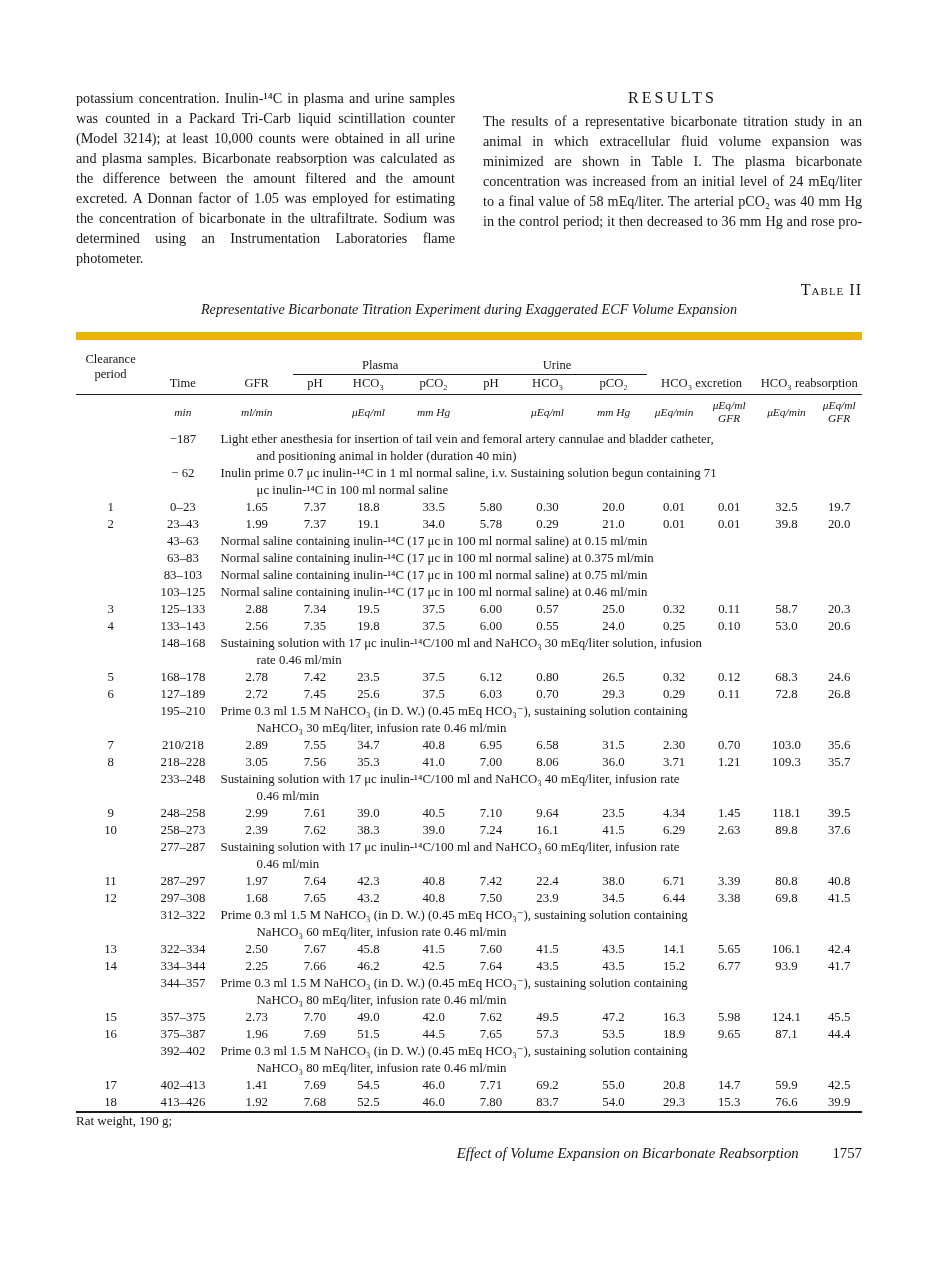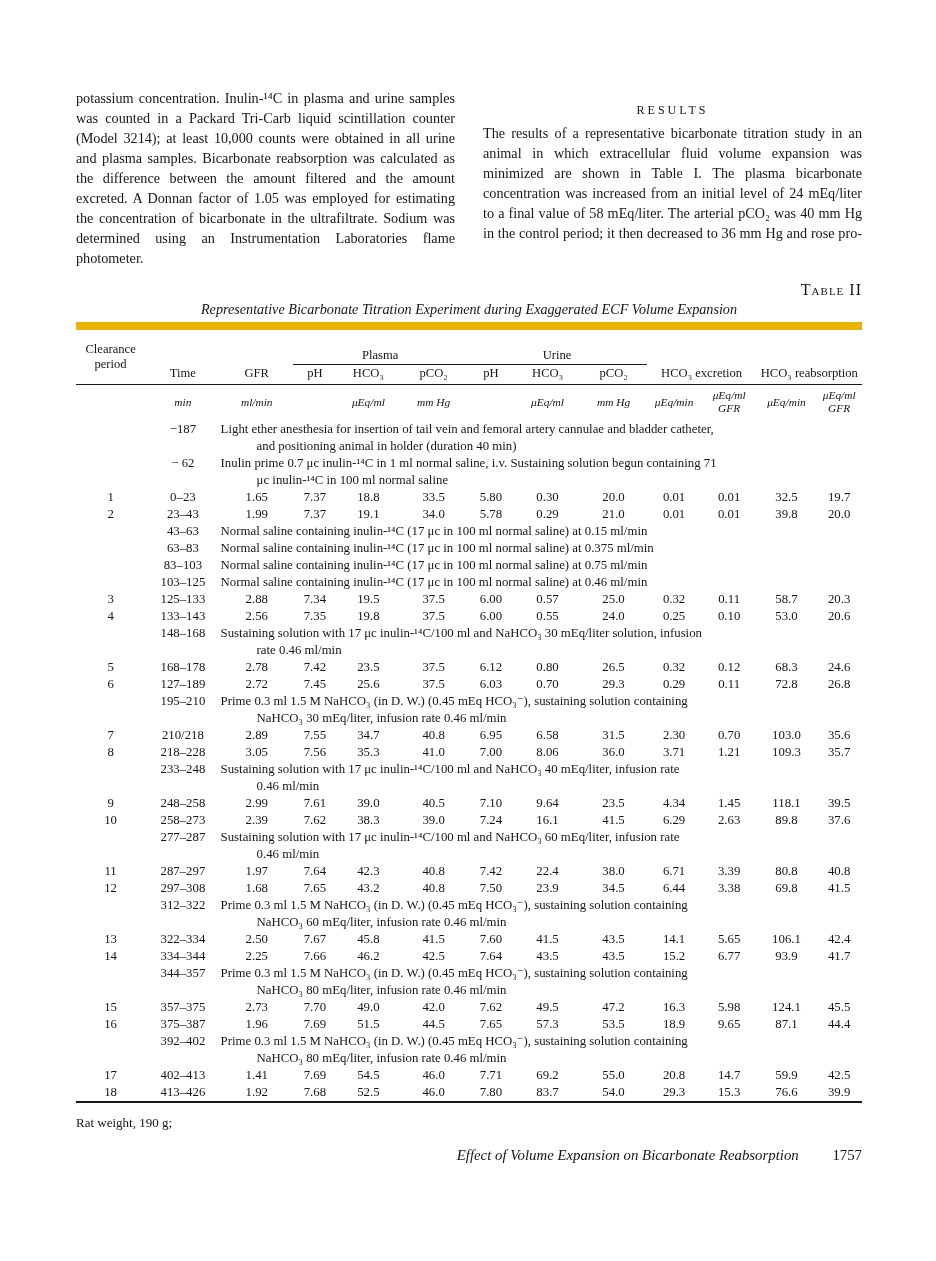--- a/index.html
+++ b/index.html
@@ -9,32 +9,32 @@
     color:#161616;
     position:relative;
     -webkit-font-smoothing:antialiased;
   }
   .page{position:absolute;left:76px;top:88px;width:786px;}
   
   .columns{display:flex;gap:28px;}
   .col{width:50%;font-size:14.2px;line-height:20px;text-align:justify;}
   .col p{margin:0;}
   .results-heading{
-    text-align:center;font-size:12px;letter-spacing:3px;
-    margin:12px 0 3px 0;font-weight:normal;
+    text-align:center;font-size:16px;letter-spacing:3px;
+    margin:0 0 3px 0;font-weight:normal;
   }
   .col-right p{text-align:justify;text-align-last:justify;}
   
   .table-title{
     text-align:right;font-variant:small-caps;font-size:16px;
     letter-spacing:1px;margin-top:13px;
   }
   .table-subtitle{
     text-align:center;font-style:italic;font-size:14.2px;
-    margin-top:2px;margin-bottom:4px;
+    margin-top:2px;margin-bottom:14px;
   }
   
   table{
     width:100%;border-collapse:collapse;table-layout:fixed;
     border-top:8px solid #eab308;border-bottom:2.5px solid #1a1a1a;
   }
   th{font-weight:normal;font-size:12.6px;padding:1px 2px;text-align:center;}
   .th-span{vertical-align:bottom;padding-bottom:3px;}
   .th-clearance{vertical-align:middle;white-space:pre-line;line-height:15px;}
   .th-group{border-bottom:1.2px solid #1a1a1a;padding-top:18px;}
@@ -44,21 +44,21 @@
     white-space:pre-line;line-height:13px;padding:4px 2px 6px 2px;
   }
   tbody td{
     font-size:12.8px;line-height:17px;padding:0 2px;text-align:center;
     vertical-align:top;
   }
   td.c-note{
     text-align:left;white-space:pre;padding-left:36px;text-indent:-36px;
   }
   
-  .footnote{font-size:13px;margin-top:12px;}
+  .footnote{font-size:13px;}
   .running-footer{
     margin-top:16px;text-align:right;font-size:14.8px;
   }
   .running-footer .rf-title{font-style:italic;}
   .running-footer .rf-page{margin-left:30px;font-style:normal;}
 </style>
 </head>
 <body>
 
 <div class="page">

